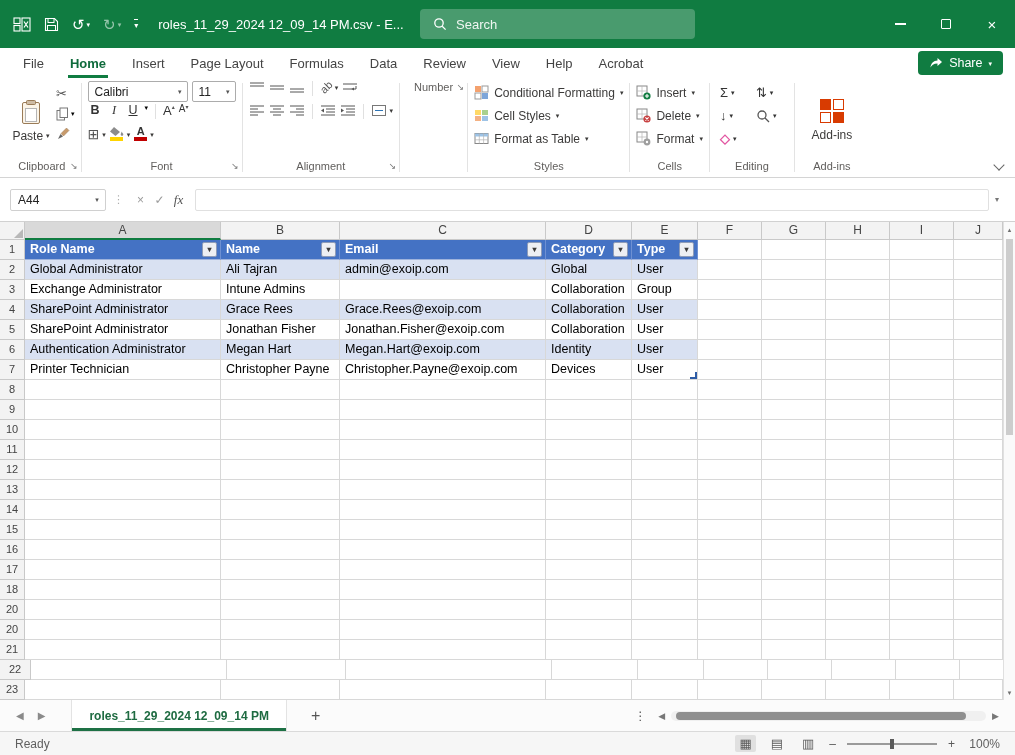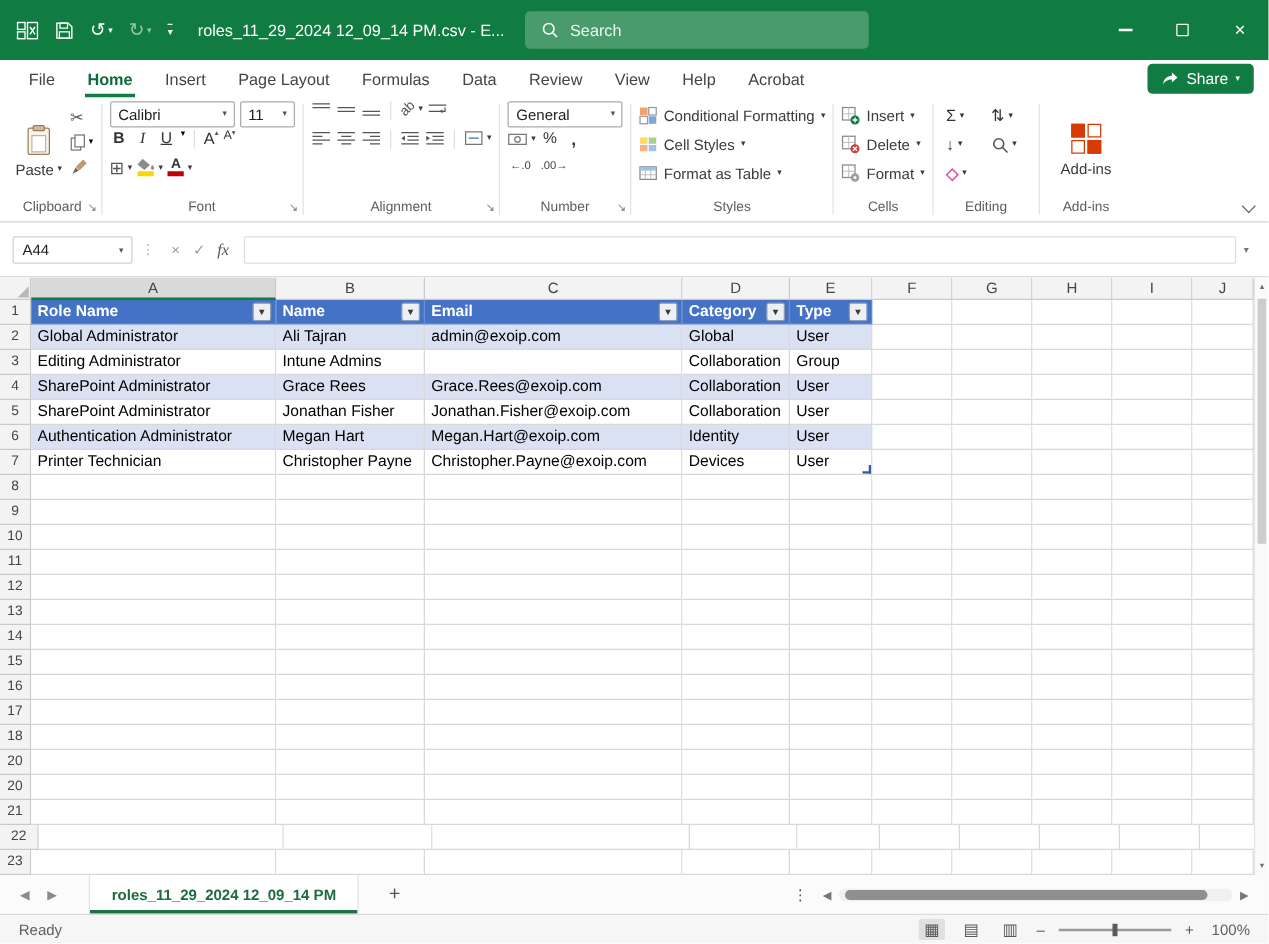--- a/index.html
+++ b/index.html
@@ -364,43 +364,20 @@
               </svg>
               <span class="caret">▾</span>
             </span>
         </div>
       </div>
       <div class="rg-label"><span>Alignment</span><span class="launcher">↘</span></div>
     </div>
     <div class="rg-sep"></div>
 
     <div class="rgroup">
-      <div class="rg-body rg-col">
-        <div class="frow">
-          <div class="combo" style="width:92px">
-              <span>General</span>
-              <span class="caret">▾</span>
-            </div>
-        </div>
-        <div class="frow">
-          <span class="sbtn">
-              <svg width="16" height="14" viewBox="0 0 16 14">
-                <rect x="1" y="3.5" width="14" height="8" fill="#fff" stroke="#777"></rect>
-                <circle cx="8" cy="7.5" r="2.2" fill="none" stroke="#777"></circle>
-              </svg>
-              <span class="caret">▾</span>
-            </span>
-          <span class="tbtn">%</span>
-          <span class="tbtn bold" style="font-size:14px">,</span>
-        </div>
-        <div class="frow">
-          <span class="dec">←.0</span>
-          <span class="dec">.00→</span>
-        </div>
-      </div>
       <div class="rg-label"><span>Number</span><span class="launcher">↘</span></div>
     </div>
     <div class="rg-sep"></div>
 
     <div class="rgroup">
       <div class="rg-body rg-col">
         <div class="style-row">
           <svg width="15" height="15" viewBox="0 0 15 15">
               <rect x="1" y="1" width="6" height="6" fill="#F4A16E"></rect>
               <rect x="8" y="1" width="6" height="6" fill="#fff" stroke="#999"></rect>
@@ -598,21 +575,21 @@
           </div>
           <div class="gcell cell" style="width: 64px;"></div>
           <div class="gcell cell" style="width: 64px;"></div>
           <div class="gcell cell" style="width: 64px;"></div>
           <div class="gcell cell" style="width: 64px;"></div>
           <div class="gcell cell" style="width: 49px;"></div>
         </div>
         <div class="grow">
           <div class="gcell row-hdr" style="width: 25px;">3</div>
           <div class="gcell cell" style="width: 196px;">
-            <span class="ctext">Editing Administrator</span>
+            <span class="ctext">Exchange Administrator</span>
           </div>
           <div class="gcell cell" style="width: 119px;">
             <span class="ctext">Intune Admins</span>
           </div>
           <div class="gcell cell" style="width: 206px;">
             <span class="ctext"></span>
           </div>
           <div class="gcell cell" style="width: 86px;">
             <span class="ctext">Collaboration</span>
           </div>

